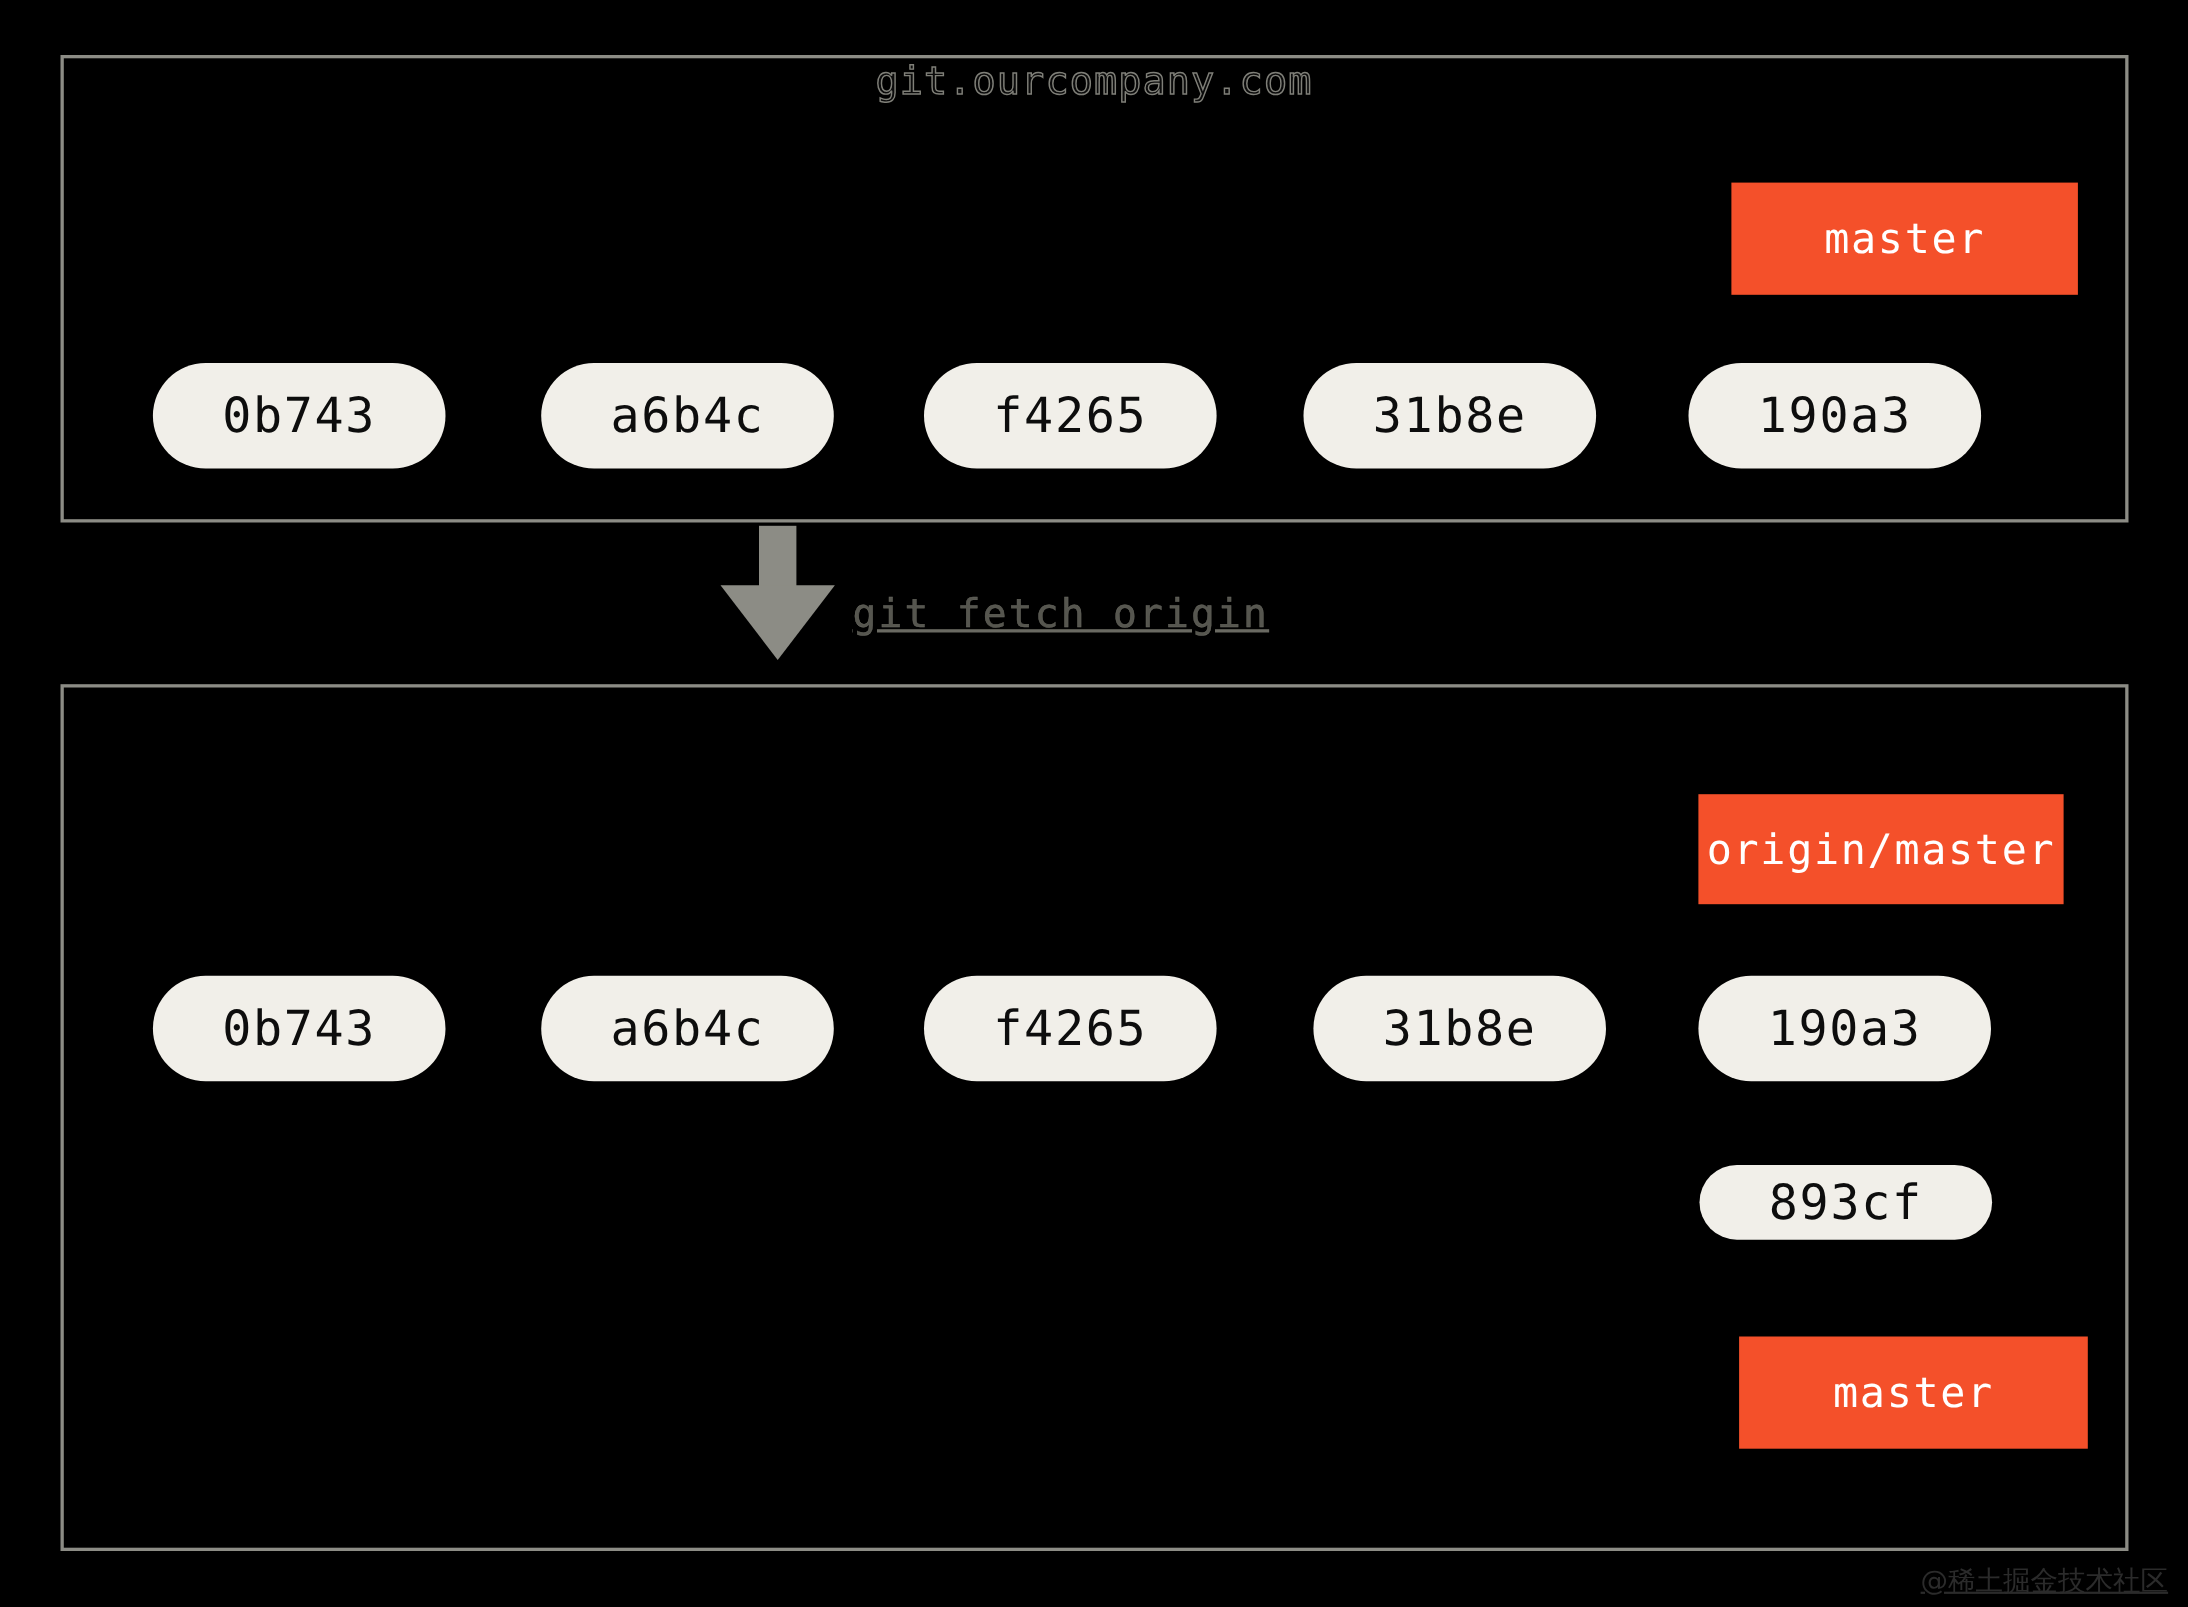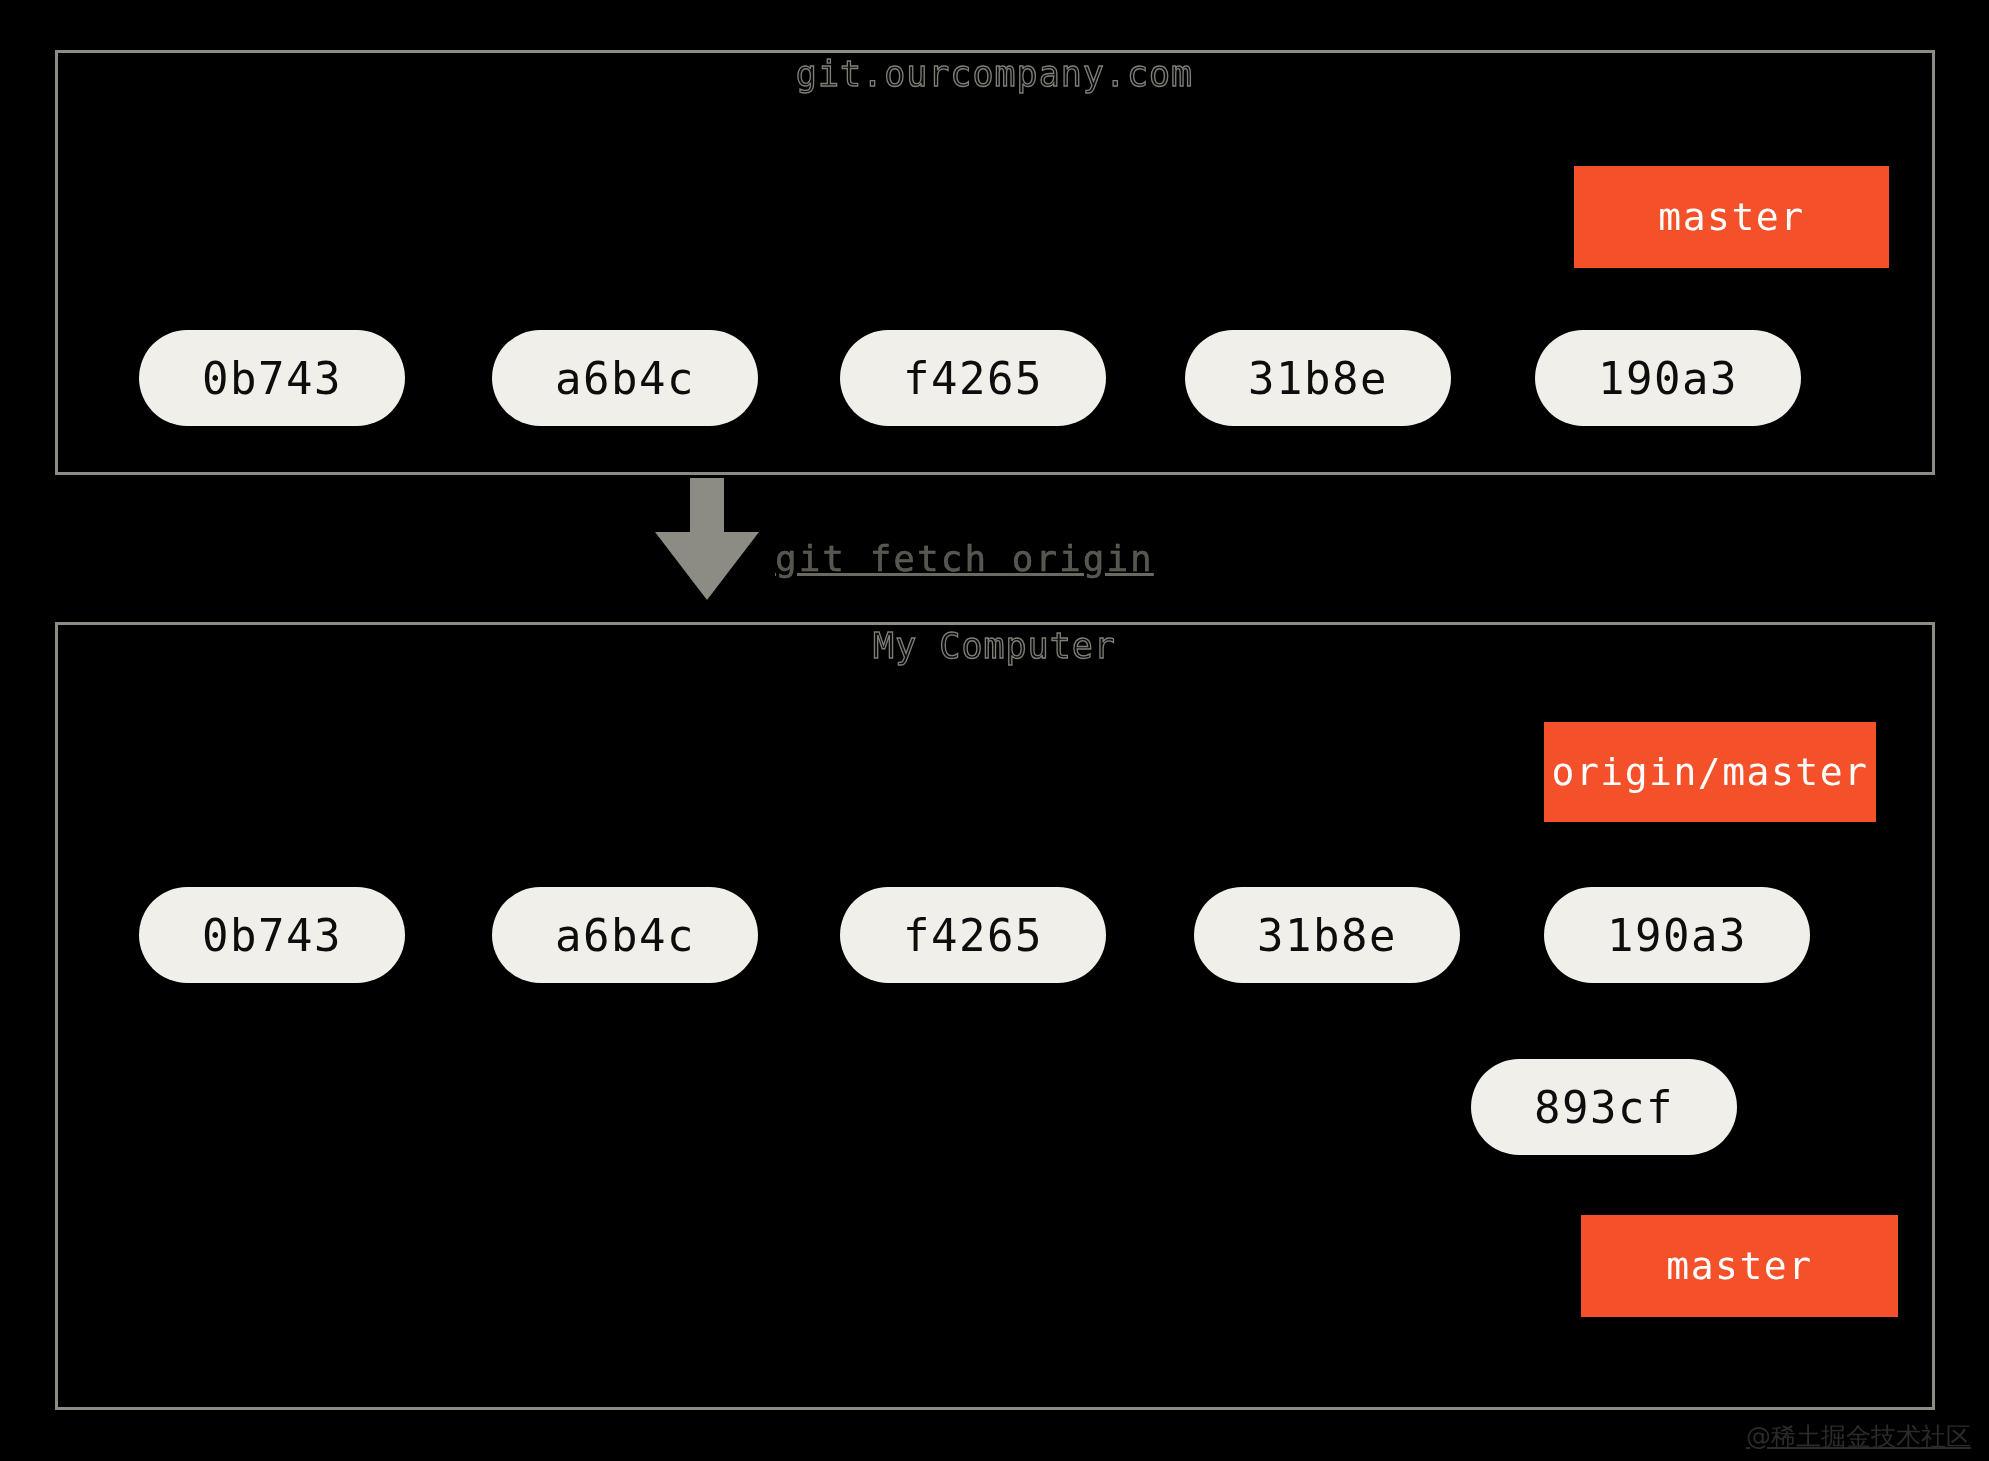--- a/index.html
+++ b/index.html
@@ -166,28 +166,27 @@
   <div class="commit" style="left:492px; top:330px; width:266px; height:96px;">a6b4c</div>
   <div class="commit" style="left:840px; top:330px; width:266px; height:96px;">f4265</div>
   <div class="commit" style="left:1185px; top:330px; width:266px; height:96px;">31b8e</div>
   <div class="commit" style="left:1535px; top:330px; width:266px; height:96px;">190a3</div>
 
   <div class="branch" style="left:1542px; top:166px; width:315px; height:102px;">master</div>
 
   <div class="op-label" style="left:775px; top:538px;">git fetch origin</div>
 
   <div class="panel" id="panel-local"></div>
-  <div class="panel-title" id="title-local">My Computer</div>
 
   <div class="commit" style="left:139px; top:887px; width:266px; height:96px;">0b743</div>
   <div class="commit" style="left:492px; top:887px; width:266px; height:96px;">a6b4c</div>
   <div class="commit" style="left:840px; top:887px; width:266px; height:96px;">f4265</div>
   <div class="commit" style="left:1194px; top:887px; width:266px; height:96px;">31b8e</div>
   <div class="commit" style="left:1544px; top:887px; width:266px; height:96px;">190a3</div>
 
-  <div class="commit" style="left:1471px; top:1059px; width:266px; height:96px;">893cf</div>
+  <div class="commit" style="left:1545px; top:1059px; width:266px; height:68px;">893cf</div>
 
   <div class="branch" style="left:1512px; top:722px; width:332px; height:100px;">origin/master</div>
   <div class="branch" style="left:1549px; top:1215px; width:317px; height:102px;">master</div>
 
   <div class="watermark">@稀土掘金技术社区</div>
 
 </div>
 
 </body></html>

